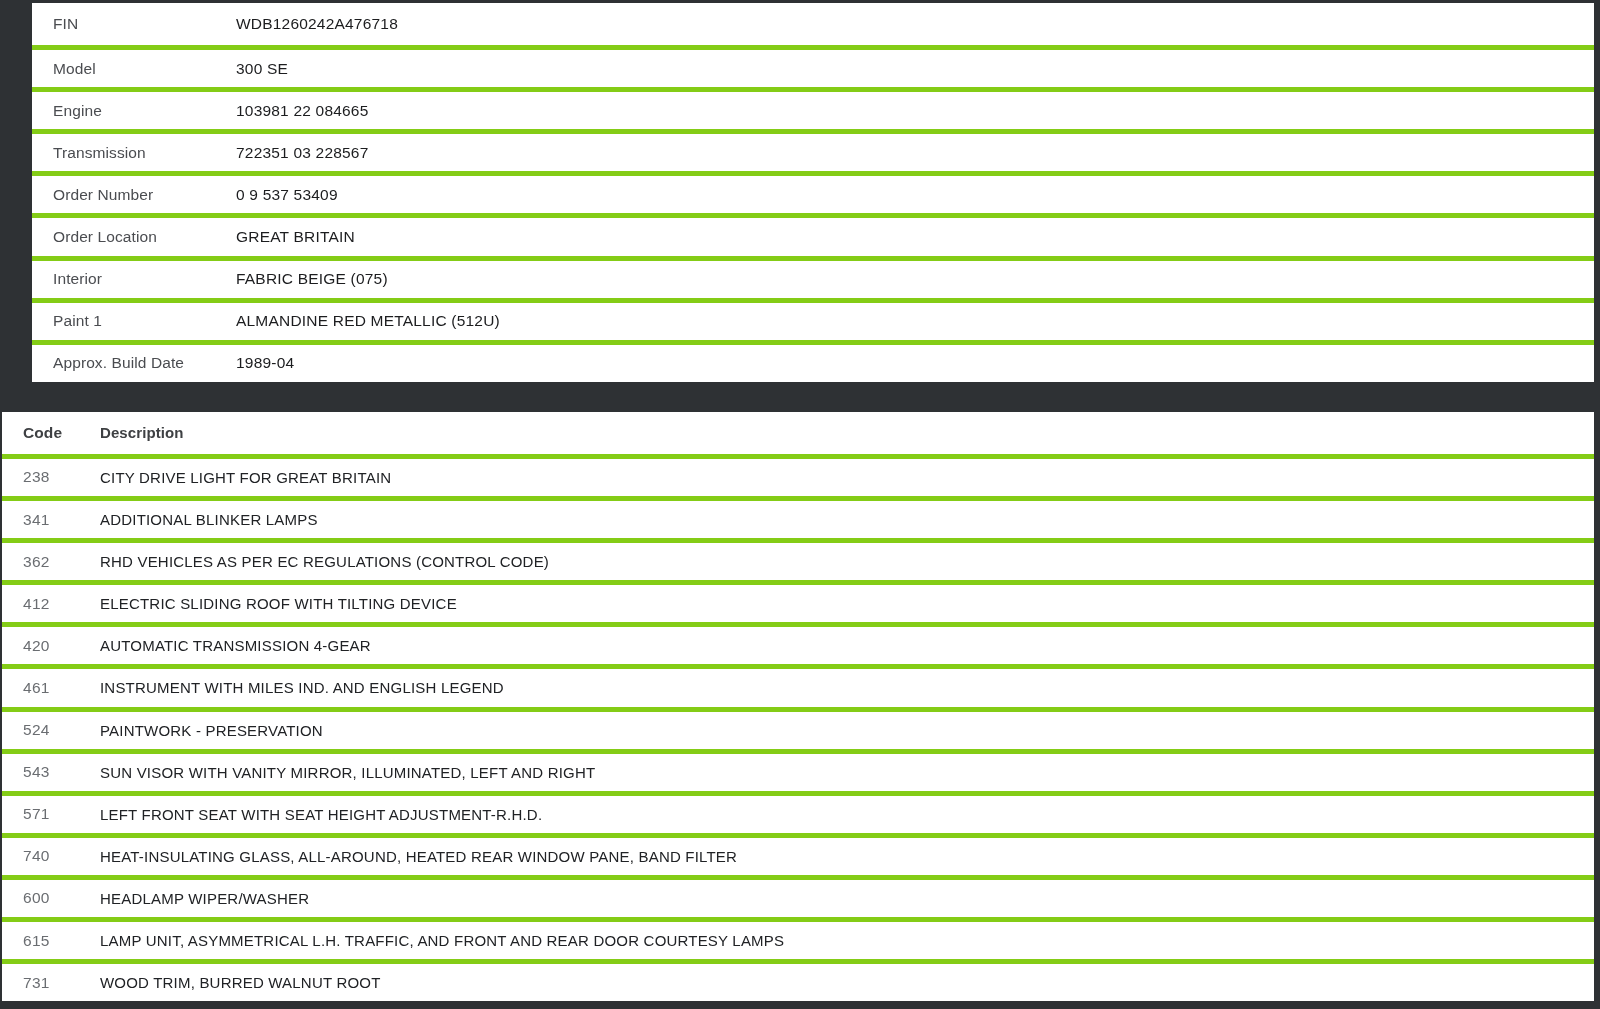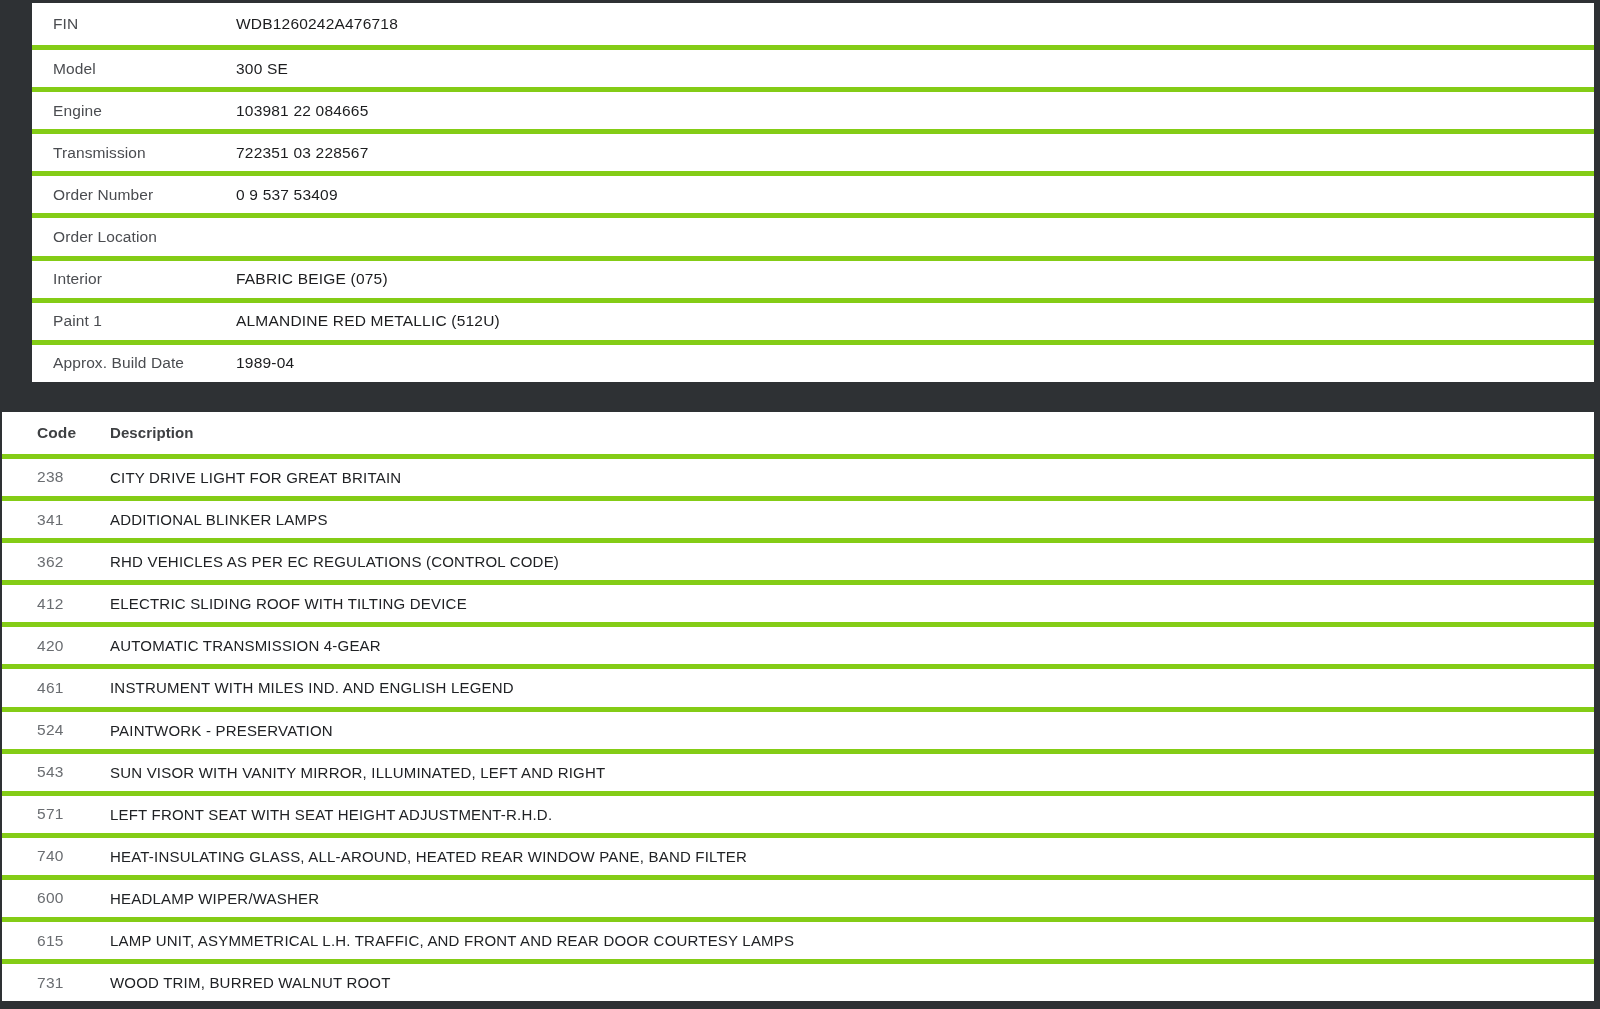--- a/index.html
+++ b/index.html
@@ -37,22 +37,22 @@
   .info-value {
     flex: 1;
     font-size: 15.5px;
     color: #1c1d1f;
     letter-spacing: 0.2px;
     white-space: nowrap;
   }
 
   
   .code-cell {
-    width: 108px;
-    padding-left: 35px;
+    width: 98px;
+    padding-left: 21px;
     font-size: 15.5px;
     color: #6a6d71;
     letter-spacing: 0.3px;
     white-space: nowrap;
   }
   .desc-cell {
     flex: 1;
     font-size: 15px;
     color: #202225;
     letter-spacing: 0.2px;
@@ -84,20 +84,21 @@
   <div class="row">
     <div class="info-label">Transmission</div>
     <div class="info-value">722351 03 228567</div>
   </div>
   <div class="row">
     <div class="info-label">Order Number</div>
     <div class="info-value">0 9 537 53409</div>
   </div>
   <div class="row">
     <div class="info-label">Order Location</div>
+    <div class="info-value">GREAT BRITAIN</div>
   </div>
   <div class="row">
     <div class="info-label">Interior</div>
     <div class="info-value">FABRIC BEIGE (075)</div>
   </div>
   <div class="row">
     <div class="info-label">Paint 1</div>
     <div class="info-value">ALMANDINE RED METALLIC (512U)</div>
   </div>
   <div class="row">

